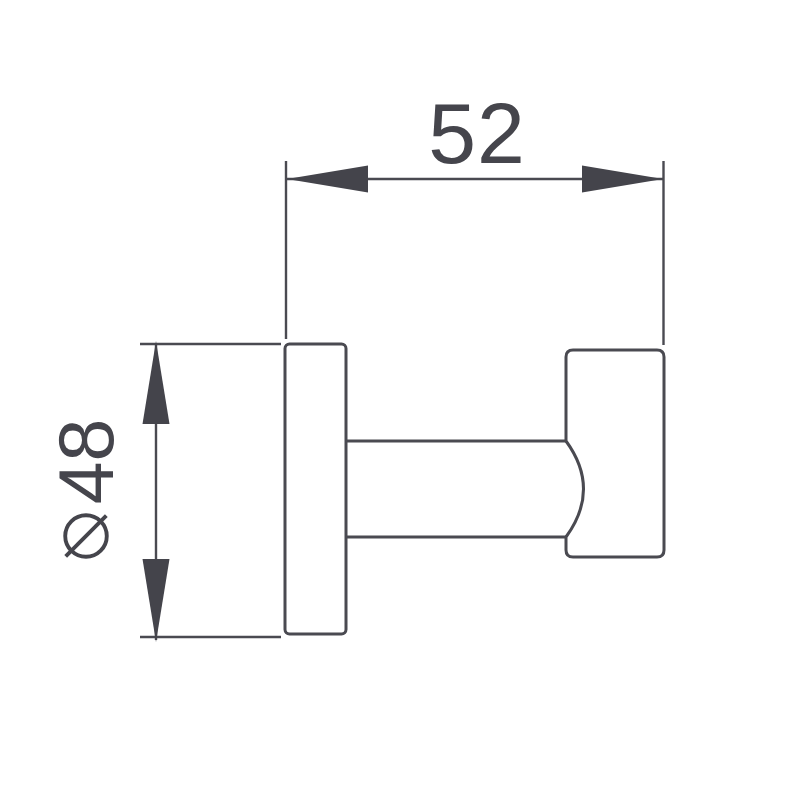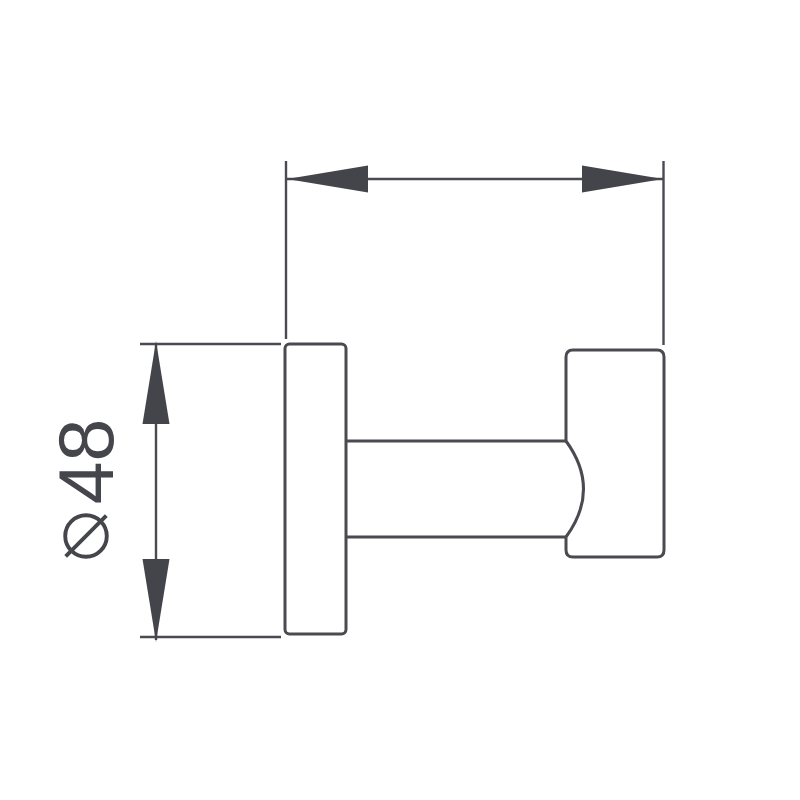--- a/index.html
+++ b/index.html
@@ -68,20 +68,21 @@
     <g stroke="#4a4a51" fill="#ffffff">
       <rect x="285" y="344" width="61" height="290" rx="4.5" stroke-width="3"></rect>
       <line x1="346" y1="441" x2="566" y2="441" stroke-width="3" fill="none"></line>
       <line x1="346" y1="537" x2="566" y2="537" stroke-width="3" fill="none"></line>
       <path stroke-width="3" d="M 573 350 L 657 350 Q 664 350 664 357 L 664 550 Q 664 557 657 557
                L 573 557 Q 566 557 566 550 L 566 537 Q 601 489 566 441
                L 566 357 Q 566 350 573 350 Z"></path>
     </g>
   </svg>
 
+  <div class="dim-text dim-text-h">52</div>
 
   <div class="dim-text dim-text-v">
     <svg class="diameter-icon" width="58" height="58" viewBox="0 0 60 60">
       <circle cx="30" cy="30" r="21.5" fill="none" stroke="#45454c" stroke-width="4"></circle>
       <line x1="9" y1="9" x2="51" y2="51" stroke="#45454c" stroke-width="4"></line>
     </svg>
     <span class="digits">48</span>
   </div>
 
 </div>

